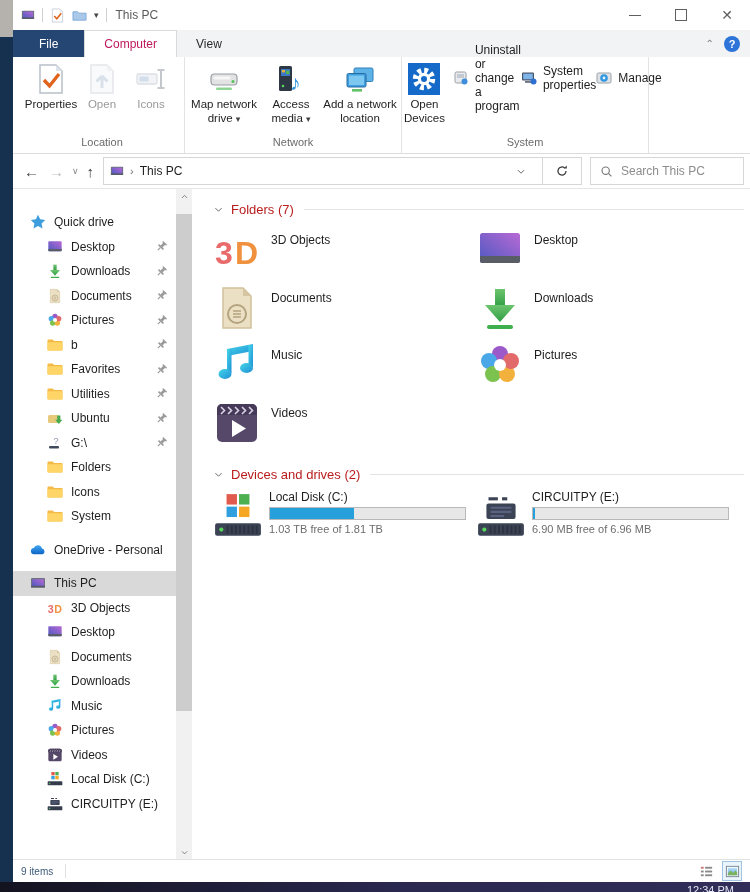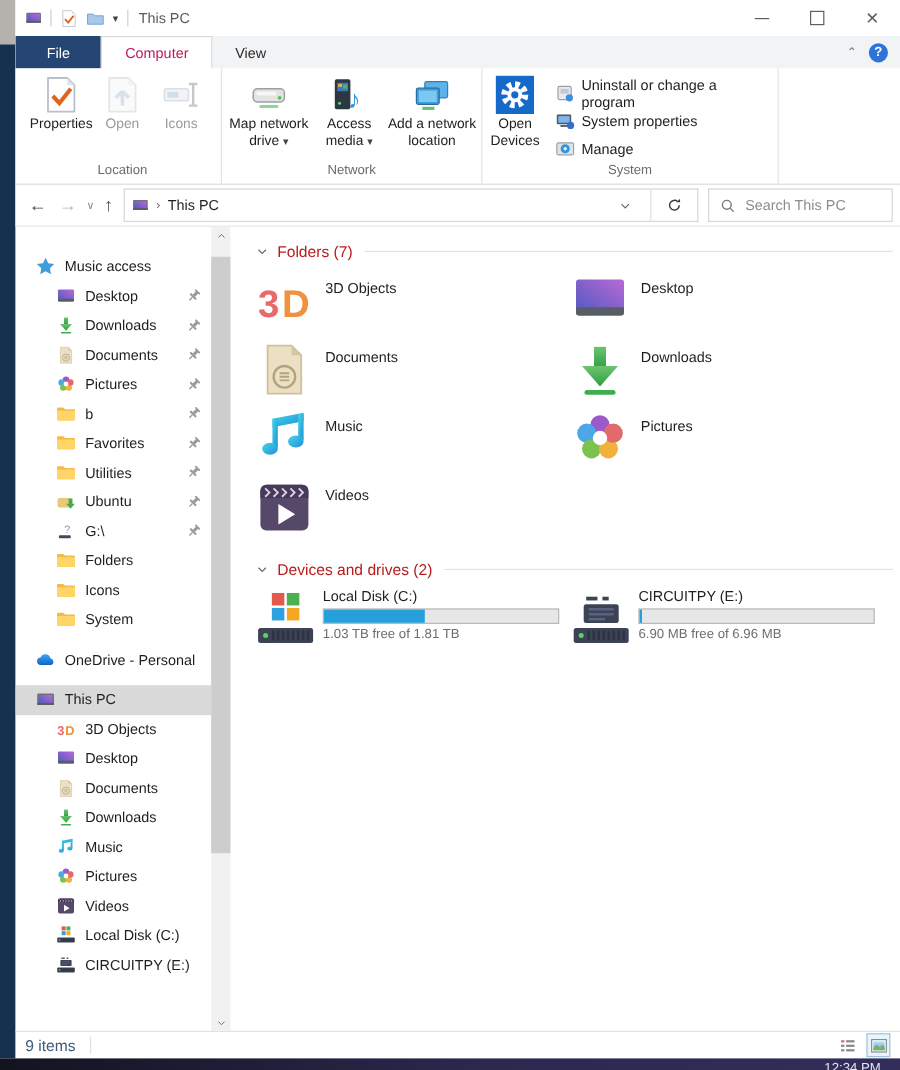--- a/index.html
+++ b/index.html
@@ -41,21 +41,21 @@
           padding-left:7px;flex:none;position:relative;}
   .rgroup{display:flex;flex-direction:column;border-right:1px solid #e3e3e3;padding:0 2px;}
   .rbtns{flex:1;display:flex;align-items:flex-start;padding-top:4px;}
   .rgroup-label{height:17px;text-align:center;font-size:11px;color:#6b6b6b;flex:none;}
   .rbtn{display:flex;flex-direction:column;align-items:center;padding-top:2px;}
   .rbtn .ric{width:32px;height:32px;margin-bottom:3px;}
   .rlabel{font-size:11.5px;color:#1e1e1e;text-align:center;line-height:1.2;}
   .rbtn.disabled .rlabel{color:#9a9a9a;}
   .rbtn.disabled .ric{opacity:.5;}
   .dd{font-size:9px;color:#444;}
-  .smallbtns{display:flex;flex-direction:column;justify-content:flex-start;padding:5px 6px 0 8px;}
+  .smallbtns{display:flex;flex-direction:row;justify-content:flex-start;padding:5px 6px 0 8px;align-items:center;}
   .sbtn{display:flex;align-items:center;height:23px;gap:6px;font-size:12px;color:#1e1e1e;}
   .sbtn svg{width:16px;height:16px;flex:none;}
   .rgroup.filler{border-right:none;flex:1;}
   
   .addressrow{height:34px;border-bottom:1px solid #e6e6e6;display:flex;align-items:center;
               padding:0 6px 0 6px;flex:none;background:#fff;}
   .navbtn{font-size:15px;color:#424242;padding:0 5px;}
   .navbtn.disabled{color:#b9b9b9;}
   .nav-dd{font-size:9px;color:#888;padding:0 3px;}
   .addressbox{height:26px;flex:1;border:1px solid #d6d6d6;display:flex;align-items:center;
@@ -100,21 +100,21 @@
   .drive{display:flex;height:58px;}
   .drive-icon{width:50px;height:52px;flex:none;}
   .drive-info{margin-left:6px;width:197px;}
   .drive-name{font-size:12px;color:#1e1e1e;}
   .drive-bar{margin-top:3px;height:11px;border:1px solid #b9b9b9;background:#e7e7e7;}
   .drive-fill{height:100%;background:#26a0da;}
   .drive-free{margin-top:3px;font-size:11px;color:#6d6d6d;}
   
   .statusbar{height:22px;border-top:1px solid #e2e2e2;display:flex;align-items:center;
              padding:0 8px;flex:none;}
-  .status-count{font-size:13px;color:#3d5a77;}
+  .status-count{font-size:10px;color:#3d5a77;}
   .status-sep{width:1px;height:14px;background:#e0e0e0;margin-left:12px;}
   .status-views{margin-left:auto;display:flex;align-items:center;gap:7px;}
   .view-btn{width:18px;height:18px;display:flex;align-items:center;justify-content:center;}
   .view-btn.active{border:1px solid #9fc3e0;background:#eaf4fb;}
 </style>
 </head>
 <body>
 
 <svg width="0" height="0" style="position:absolute" aria-hidden="true">
   <defs>
@@ -476,21 +476,21 @@
   </div>
 
   <div class="content">
 
     <div class="sidebar">
       <div class="sitem top">
         <svg class="use sic">
             <use href="#s-star"></use>
           </svg>
 
-        <span>Music access</span>
+        <span>Quick drive</span>
       </div>
       <div class="sitem">
         <svg class="use sic">
             <use href="#s-desk"></use>
           </svg>
         <span>Desktop</span>
         <svg class="use pin">
             <use href="#s-pin"></use>
           </svg>
       </div>

